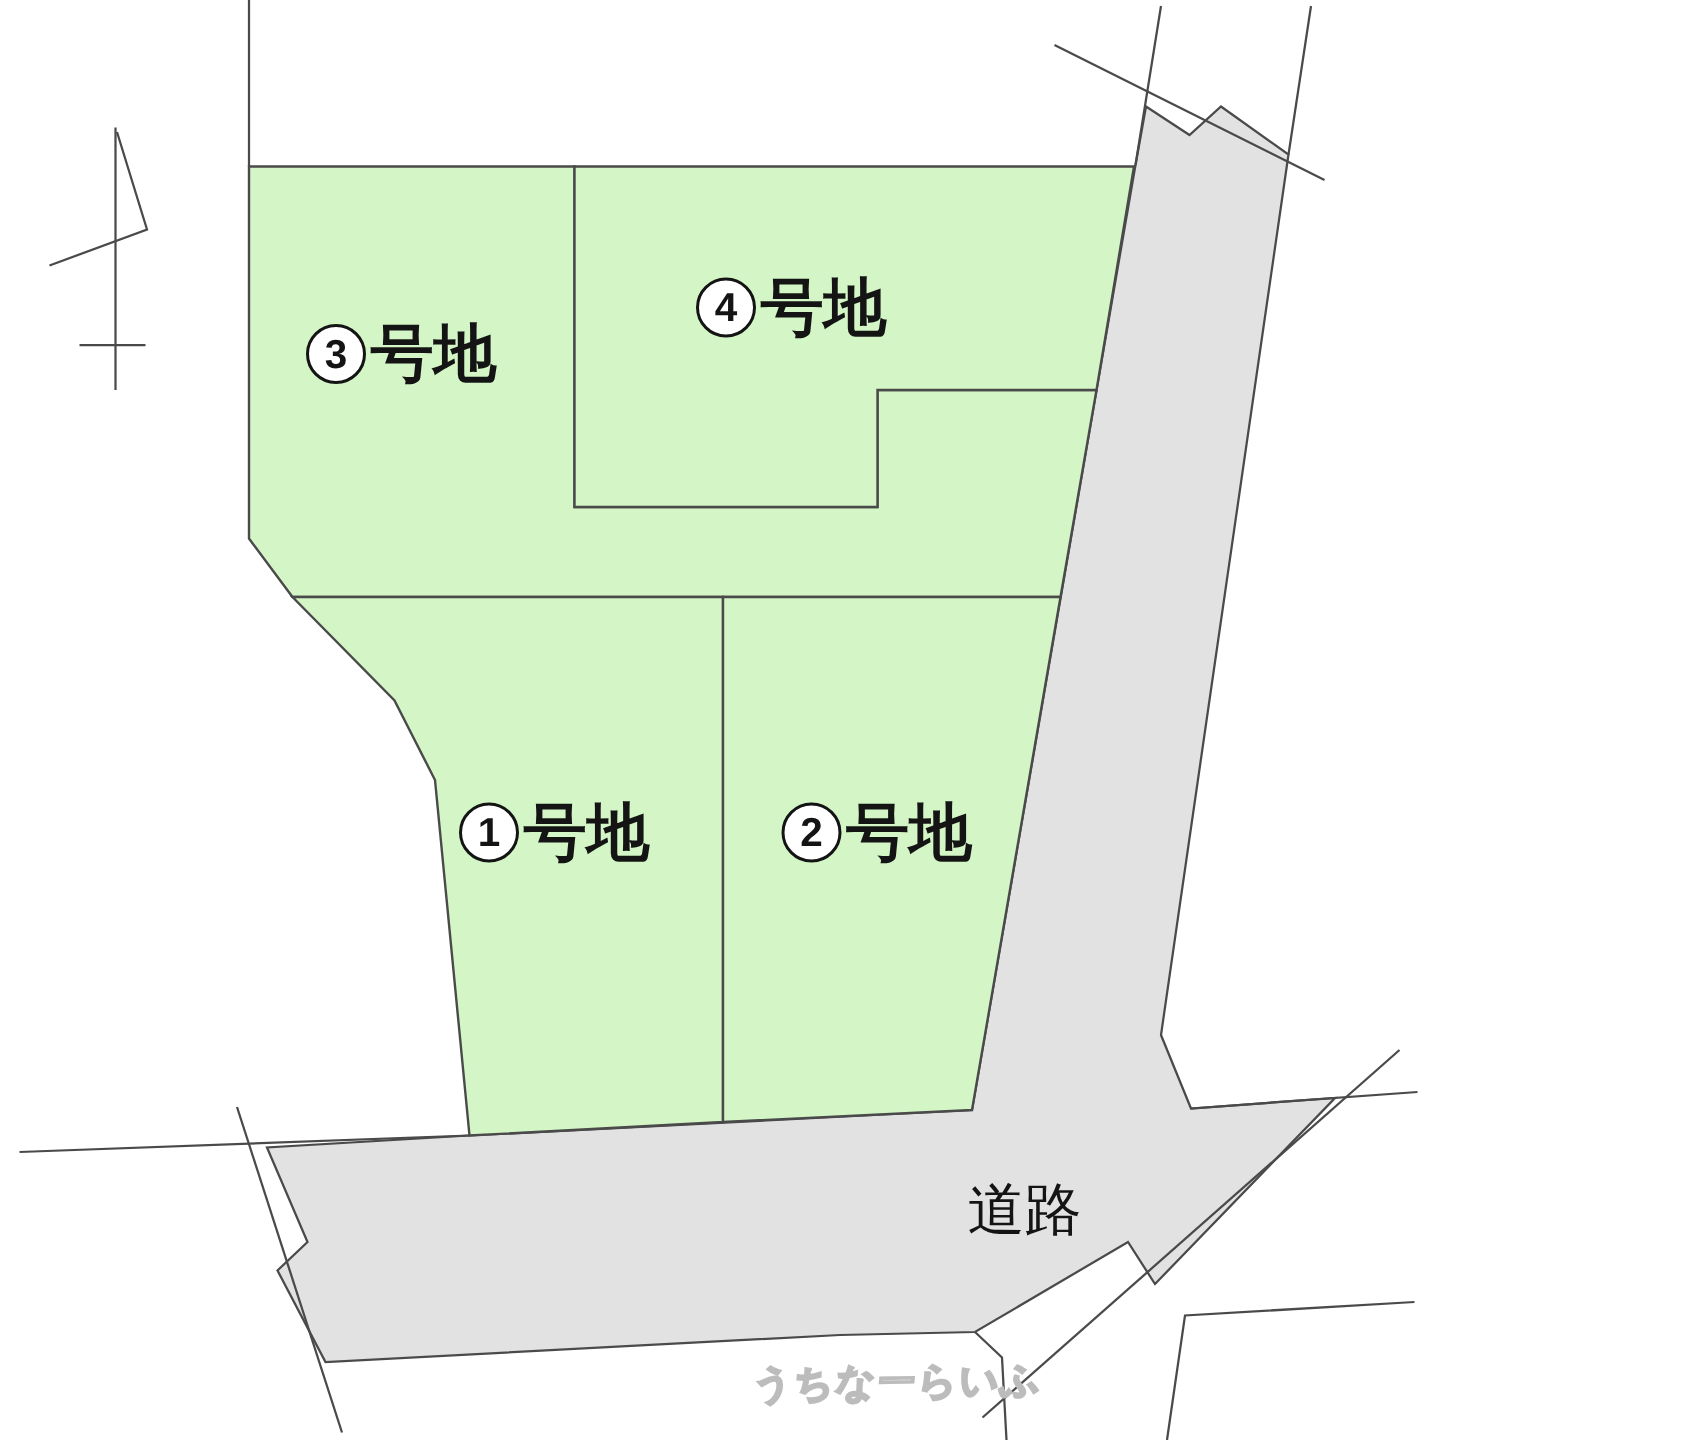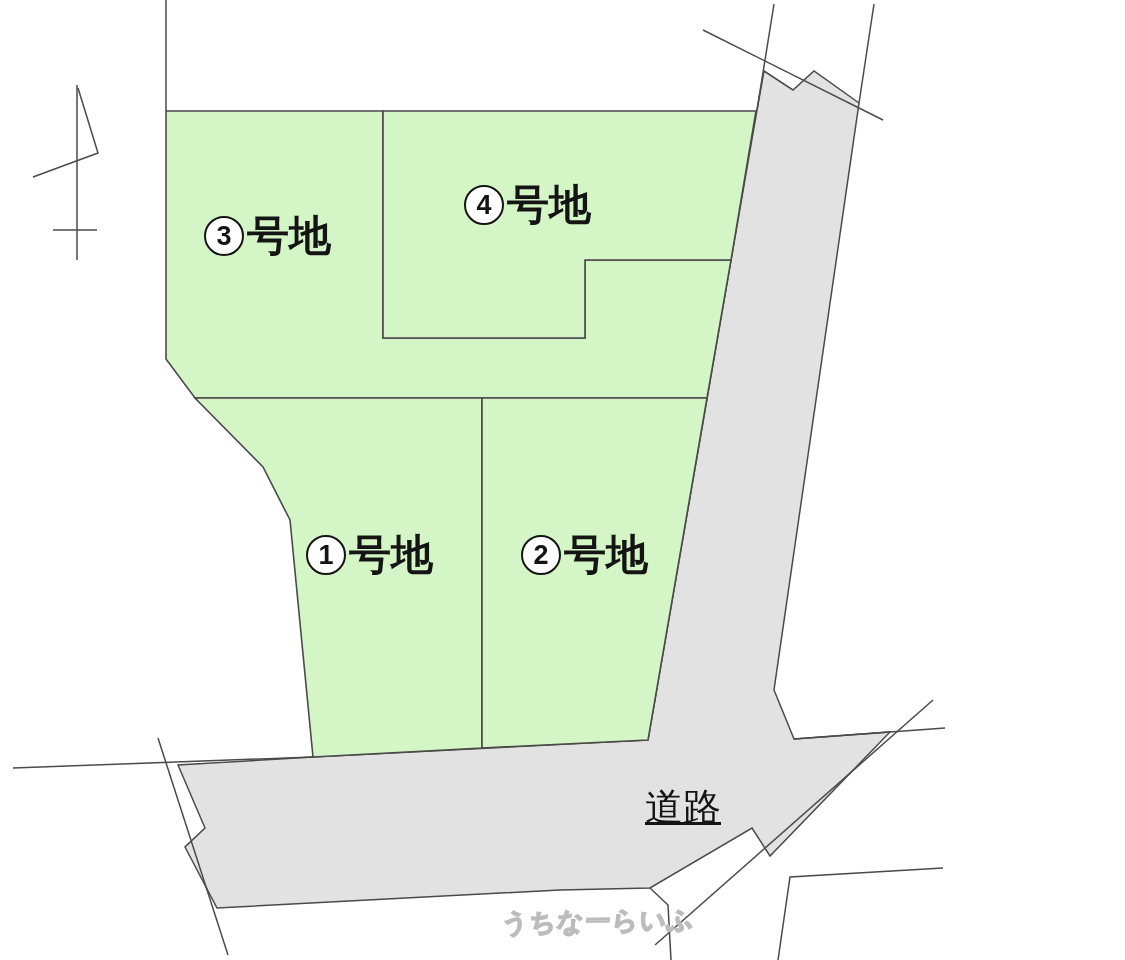--- a/index.html
+++ b/index.html
@@ -20,21 +20,21 @@
   }
   .num-circle{
     display:flex;align-items:center;justify-content:center;
     width:36px;height:36px;border:2.5px solid var(--label_color);
     border-radius:50%;background:#ffffff;
     font-size:27px;font-weight:700;line-height:1;
   }
   .plot-label .suffix{font-size:42px;font-weight:600;line-height:1;letter-spacing:0px;}
   .road-label{
     position:absolute;color:var(--label_color);
-    font-size:38px;font-weight:500;line-height:1;white-space:nowrap;text-decoration:underline;
+    font-size:38px;font-weight:500;line-height:1;white-space:nowrap;
   }
   .watermark{
     position:absolute;
     font-size:26px;font-weight:700;line-height:1;white-space:nowrap;
     color:var(--watermark_fill);
     -webkit-text-stroke:1.5px var(--watermark_outline);
     text-shadow:0 0 1px var(--watermark_outline);
     transform:skewX(-6deg) rotate(-1deg);
     letter-spacing:1px;
   }

